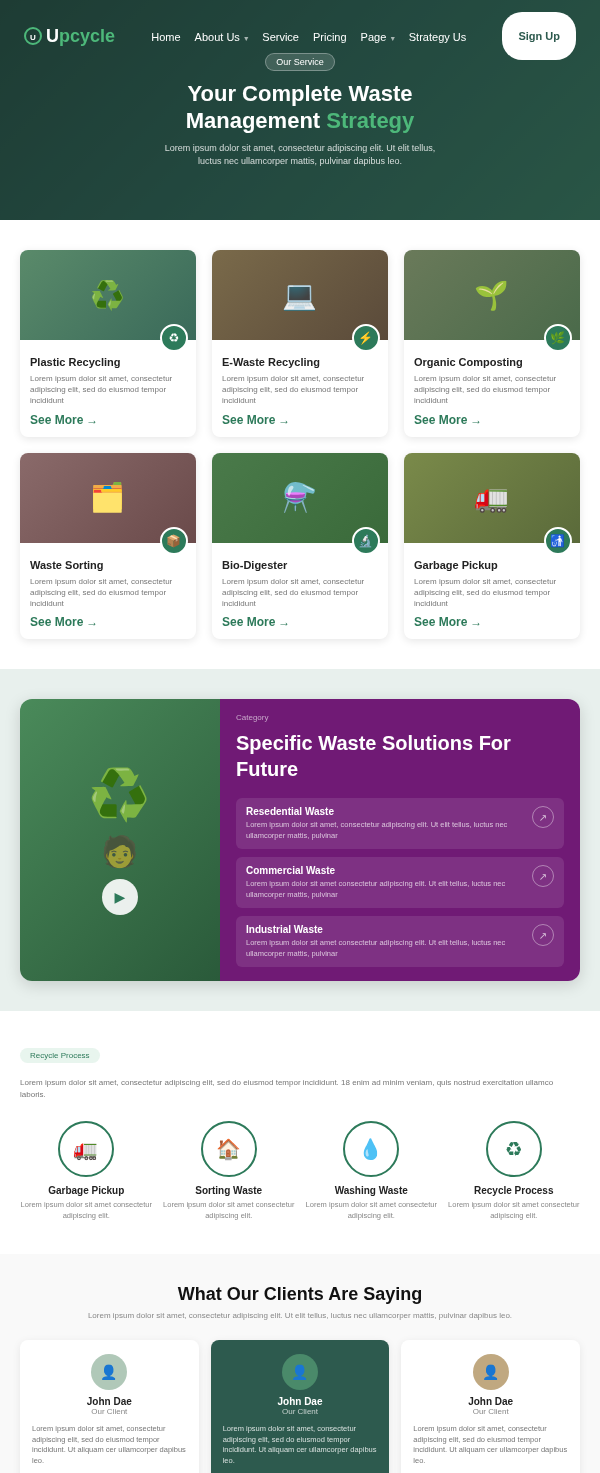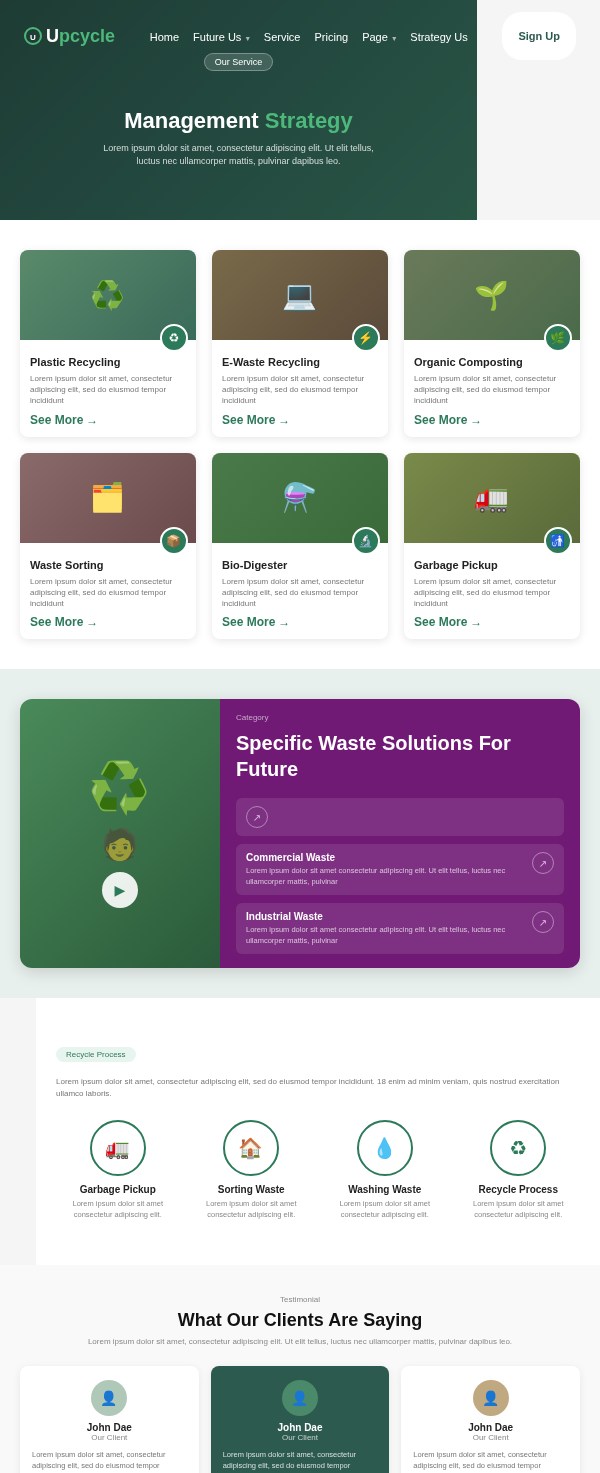--- a/index.html
+++ b/index.html
@@ -11,21 +11,21 @@
       display: flex; align-items: center; padding: 12px 24px; justify-content: space-between;
     }
     .nav-logo { color: #fff; font-weight: 700; font-size: 18px; display: flex; align-items: center; gap: 2px; }
     .nav-logo span { color: #4db87a; }
     .nav-links { display: flex; gap: 14px; list-style: none; }
     .nav-links li a { color: #fff; font-size: 11px; text-decoration: none; }
     .nav-signup { background: #fff; color: #2d5a4e; font-size: 11px; font-weight: 600; border: none; border-radius: 20px; padding: 18px 16px; cursor: pointer; }
 
     
     .hero {
-      width: 477px; height: 220px; position: relative; overflow: hidden;
+      width: 600px; height: 220px; position: relative; overflow: hidden;
       background: linear-gradient(135deg, #2d5a4e 0%, #3a7a6a 50%, #4a9a7a 100%);
       display: flex; flex-direction: column; align-items: center; justify-content: center;
     }
     .hero::before {
       content: ''; position: absolute; inset: 0;
       background: rgba(20,40,35,0.6);
     }
     .hero-content { position: relative; z-index: 2; text-align: center; padding: 0 60px; }
     .hero-badge { background: rgba(255,255,255,0.15); color: #fff; font-size: 9px; padding: 3px 10px; border-radius: 10px; display: inline-block; margin-bottom: 10px; border: 1px solid rgba(255,255,255,0.3); }
     .hero-title { color: #fff; font-size: 22px; font-weight: 700; line-height: 1.2; margin-bottom: 8px; }
@@ -65,21 +65,21 @@
     .solutions-content { background: #701a75; padding: 14px 16px; flex: 1; }
     .solutions-category { font-size: 8px; color: rgba(255,255,255,0.6); margin-bottom: 8px; display: block; }
     .solutions-title { color: #fff; font-size: 20px; font-weight: 700; line-height: 1.3; margin-bottom: 16px; }
     .waste-item { background: rgba(255,255,255,0.1); border-radius: 6px; padding: 8px 10px; margin-bottom: 8px; display: flex; justify-content: space-between; align-items: flex-start; }
     .waste-item:last-child { margin-bottom: 0; }
     .waste-item-text h4 { color: #fff; font-size: 10px; font-weight: 700; margin-bottom: 3px; }
     .waste-item-text p { color: rgba(255,255,255,0.7); font-size: 7.5px; line-height: 1.4; }
     .waste-icon { width: 22px; height: 22px; border-radius: 50%; border: 1px solid rgba(255,255,255,0.4); display: flex; align-items: center; justify-content: center; font-size: 10px; color: rgba(255,255,255,0.7); flex-shrink: 0; }
 
     
-    .recycle-section { background: #fff; padding: 45px 20px; margin-left: 36px; }
+    .recycle-section { background: #fff; padding: 33px 20px; }
     .recycle-badge { font-size: 8px; color: #2d7a5a; background: #e8f5ee; padding: 3px 10px; border-radius: 10px; display: inline-block; margin-bottom: 10px; }
     .recycle-header { display: flex; gap: 20px; margin-bottom: 20px; }
     .recycle-title { font-size: 18px; font-weight: 800; color: #111; line-height: 1.3; flex: 1; }
     .recycle-desc { flex: 1; font-size: 8px; color: #777; line-height: 1.5; padding-top: 4px; }
     .recycle-steps { display: grid; grid-template-columns: repeat(4, 1fr); gap: 10px; }
     .step-card { text-align: center; }
     .step-icon-circle { width: 56px; height: 56px; border-radius: 50%; border: 2px solid #2d7a5a; display: flex; align-items: center; justify-content: center; margin: 0 auto 8px; font-size: 20px; color: #2d7a5a; }
     .step-title { font-size: 10px; font-weight: 700; color: #222; margin-bottom: 4px; }
     .step-desc { font-size: 7.5px; color: #888; line-height: 1.4; }
 
@@ -106,34 +106,34 @@
 <nav>
   <div class="nav-logo">
     <svg width="18" height="18" viewBox="0 0 18 18" style="margin-right:2px">
       <circle cx="9" cy="9" r="8" fill="none" stroke="#4db87a" stroke-width="2"></circle>
       <text x="9" y="13" text-anchor="middle" fill="#fff" font-size="8" font-weight="bold">U</text>
     </svg>
     <span><span style="color:#fff">U</span><span style="color:#4db87a">pcycle</span></span>
   </div>
   <ul class="nav-links">
     <li><a href="#">Home</a></li>
-    <li><a href="#">Future Us</a> <span style="color:rgba(255,255,255,0.6);font-size:8px">▾</span></li>
+    <li><a href="#">About Us</a> <span style="color:rgba(255,255,255,0.6);font-size:8px">▾</span></li>
     <li><a href="#">Service</a></li>
     <li><a href="#">Pricing</a></li>
     <li><a href="#">Page</a> <span style="color:rgba(255,255,255,0.6);font-size:8px">▾</span></li>
     <li><a href="#">Strategy Us</a></li>
   </ul>
   <button class="nav-signup">Sign Up</button>
 </nav>
 
 <section class="hero">
   <div class="hero-content">
     <span class="hero-badge">Our Service</span>
     <h1 class="hero-title">
-      <br>
+      <span>Your Complete Waste</span><br>
       <span>Management </span><span class="green">Strategy</span>
     </h1>
     <p class="hero-desc">Lorem ipsum dolor sit amet, consectetur adipiscing elit. Ut elit tellus, luctus nec ullamcorper mattis, pulvinar dapibus leo.</p>
   </div>
 </section>
 
 <section class="services-section">
   <div class="services-grid">
 
     <div class="service-card">
@@ -218,20 +218,24 @@
         <div style="font-size:50px;">♻️</div>
         <div style="font-size:30px;color:rgba(255,255,255,0.5);">🧑</div>
         <div class="play-btn">▶</div>
       </div>
     </div>
     <div class="solutions-content">
       <span class="solutions-category">Category</span>
       <h2 class="solutions-title">Specific Waste Solutions For Future</h2>
 
       <div class="waste-item">
+        <div class="waste-item-text">
+          <h4>Resedential Waste</h4>
+          <p>Lorem ipsum dolor sit amet, consectetur adipiscing elit. Ut elit tellus, luctus nec ullamcorper mattis, pulvinar</p>
+        </div>
         <div class="waste-icon">↗</div>
       </div>
 
       <div class="waste-item">
         <div class="waste-item-text">
           <h4>Commercial Waste</h4>
           <p>Lorem ipsum dolor sit amet consectetur adipiscing elit. Ut elit tellus, luctus nec ullamcorper mattis, pulvinar</p>
         </div>
         <div class="waste-icon">↗</div>
       </div>
@@ -275,21 +279,20 @@
     <div class="step-card">
       <div class="step-icon-circle">♻</div>
       <div class="step-title">Recycle Process</div>
       <div class="step-desc">Lorem ipsum dolor sit amet consectetur adipiscing elit.</div>
     </div>
 
   </div>
 </section>
 
 <section class="testimonial-section">
-  <span class="testimonial-badge">Testimonial</span>
   <h2 class="testimonial-title">What Our Clients Are Saying</h2>
   <p class="testimonial-desc">Lorem ipsum dolor sit amet, consectetur adipiscing elit. Ut elit tellus, luctus nec ullamcorper mattis, pulvinar dapibus leo.</p>
 
   <div class="testimonials-grid">
 
     <div class="testimonial-card">
       <div class="avatar-circle" style="margin:0 auto 6px;background:#b0c8b8;">👤</div>
       <div class="client-name">John Dae</div>
       <div class="client-role">Our Client</div>
       <div class="testimonial-text">Lorem ipsum dolor sit amet, consectetur adipiscing elit, sed do eiusmod tempor incididunt. Ut aliquam cer ullamcorper dapibus leo.</div>

